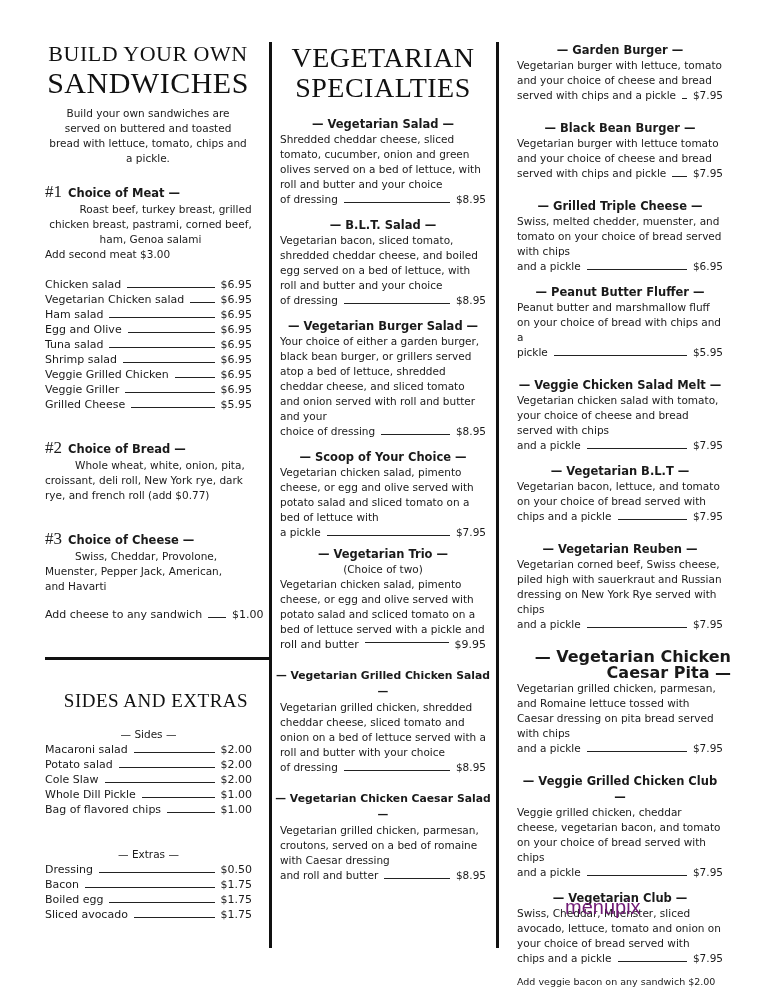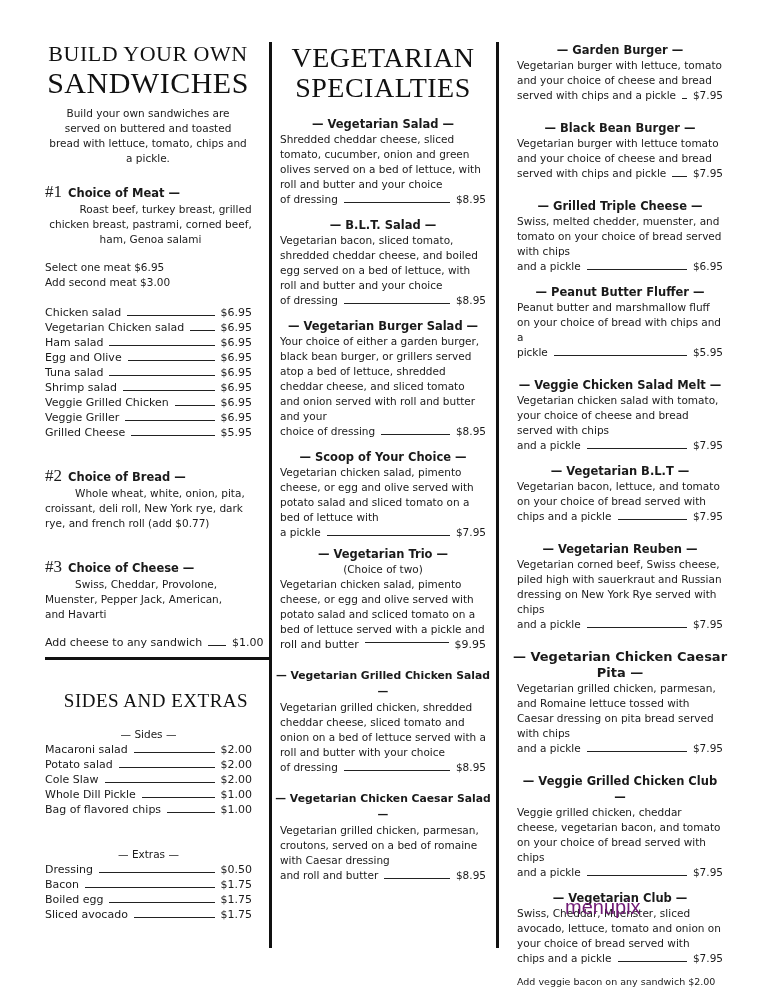--- a/index.html
+++ b/index.html
@@ -29,21 +29,20 @@
 <div class="hline" style="left:45px; top:657px; width:226px;"></div>
 
 <div class="col" style="left:40px; width:216px;">
   <div class="title" style="margin-top:43px; font-size:22px;">BUILD YOUR OWN</div>
   <div class="title" style="margin-top:3px; font-size:30px;">SANDWICHES</div>
   <div class="small center" style="margin-top:8px; padding:0 8px;">Build your own sandwiches are served on buttered and toasted bread with lettuce, tomato, chips and a pickle.</div>
 
   <div style="margin-top:16px; padding-left:5px;">
     <div><span class="num">#1</span><span class="choice-h">Choice of Meat —</span></div>
     <div class="desc" style="text-indent:30px;text-align:center;">Roast beef, turkey breast, grilled chicken breast, pastrami, corned beef, ham, Genoa salami</div>
-    <div class="desc" style="margin-top:13px;">Select one meat $6.95</div>
     <div class="desc">Add second meat $3.00</div>
   </div>
 
   <div style="margin-top:15px; padding-left:5px; width:207px;">
     <div class="row">
         <span class="lbl">Chicken salad</span>
         <span class="dash"></span>
         <span class="price">$6.95</span>
       </div>
     <div class="row">
@@ -298,21 +297,21 @@
     <div class="item-h">— Vegetarian Reuben —</div>
     <div class="desc">Vegetarian corned beef, Swiss cheese, piled high with sauerkraut and Russian dressing on New York Rye served with chips</div>
     <div class="row" style="font-size:10.5px;">
         <span class="lbl">and a pickle</span>
         <span class="dash"></span>
         <span class="price">$7.95</span>
       </div>
   </div>
 
   <div style="margin-top:17px;">
-    <div class="item-h" style="font-size:13px; margin:0 -8px;">— Vegetarian Chicken Caesar Pita —</div>
+    <div class="item-h" style="font-size:16px; margin:0 -8px;text-align:right;">— Vegetarian Chicken Caesar Pita —</div>
     <div class="desc">Vegetarian grilled chicken, parmesan, and Romaine lettuce tossed with Caesar dressing on pita bread served with chips</div>
     <div class="row" style="font-size:10.5px;">
         <span class="lbl">and a pickle</span>
         <span class="dash"></span>
         <span class="price">$7.95</span>
       </div>
   </div>
 
   <div style="margin-top:17px;">
     <div class="item-h">— Veggie Grilled Chicken Club —</div>

